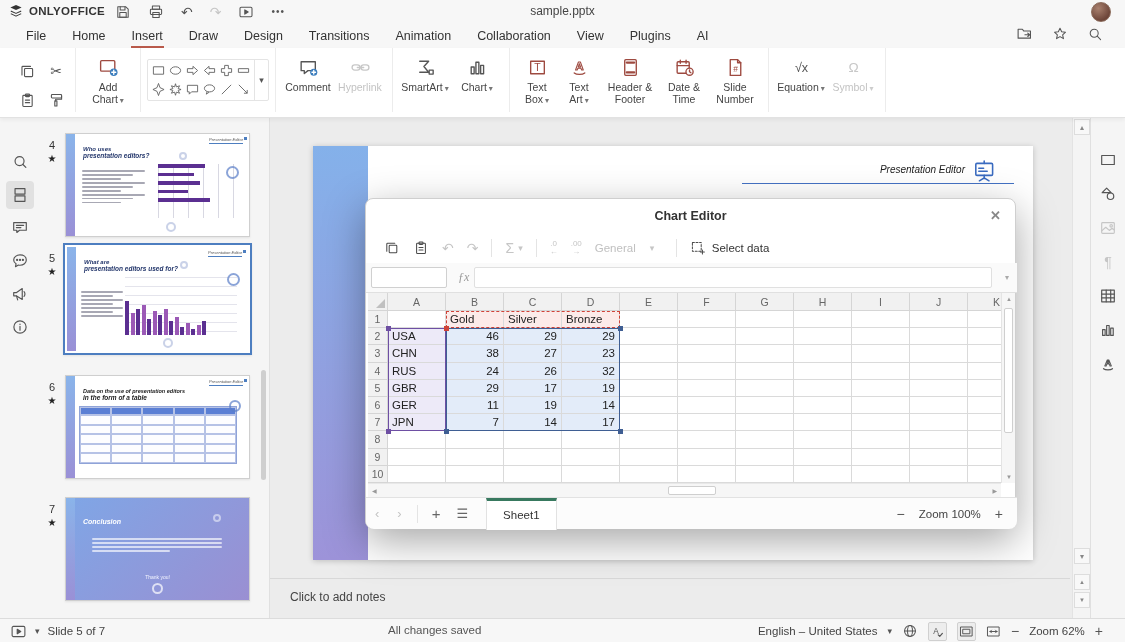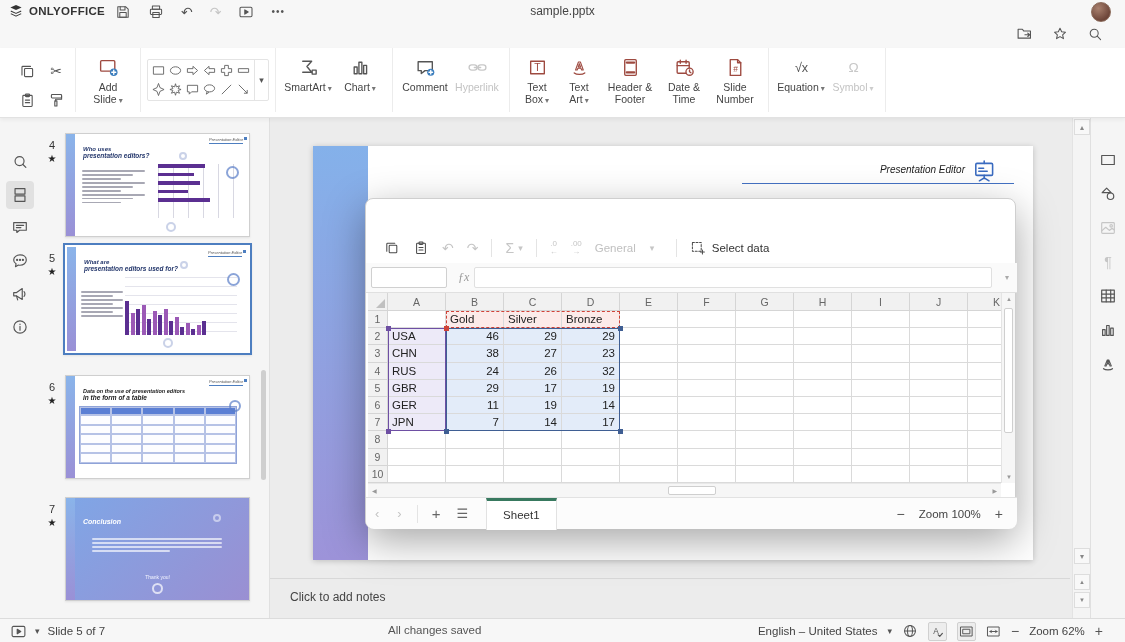--- a/index.html
+++ b/index.html
@@ -159,20 +159,33 @@
           <path d="M8.5 7.3l4.2 2.7-4.2 2.7z" fill="#555"></path>
         </svg>
       </span>
     <span class="glyph" style="font-size:10px;letter-spacing:1px">•••</span>
   </div>
   <div id="doctitle">sample.pptx</div>
   <div id="avatar"></div>
 </div>
 
 <div id="menubar">
+  <div id="menuitems">
+      <div class="menu-item">File</div>
+      <div class="menu-item">Home</div>
+      <div class="menu-item active">Insert</div>
+      <div class="menu-item">Draw</div>
+      <div class="menu-item">Design</div>
+      <div class="menu-item">Transitions</div>
+      <div class="menu-item">Animation</div>
+      <div class="menu-item">Collaboration</div>
+      <div class="menu-item">View</div>
+      <div class="menu-item">Plugins</div>
+      <div class="menu-item">AI</div>
+    </div>
   <div id="menuicons">
     <span class="ic">
         <svg width="17" height="17" viewBox="0 0 20 20" fill="none" stroke="#555" stroke-width="1.3" stroke-linecap="round" stroke-linejoin="round">
           <path d="M2.5 5h5l1.5 2h8v8.5h-14.5z"></path>
           <path d="M10.5 11.5h5.5M13.8 9.5l2.2 2-2.2 2"></path>
         </svg>
       </span>
     <span class="ic">
         <svg width="16" height="16" viewBox="0 0 20 20" fill="none" stroke="#555" stroke-width="1.3" stroke-linecap="round" stroke-linejoin="round">
           <path d="M10 2.8l2.1 4.4 4.8.6-3.6 3.3 1 4.7-4.3-2.5-4.3 2.5 1-4.7-3.6-3.3 4.8-.6z"></path>
@@ -215,21 +228,21 @@
     </div>
     <div class="rgroup">
       <div class="rbtn">
         <span class="ricon">
           <svg width="21" height="21" viewBox="0 0 20 20" fill="none" stroke="#9e4a40" stroke-width="1.3" stroke-linecap="round" stroke-linejoin="round">
             <rect x="2.5" y="3.5" width="13.5" height="10" rx="1"></rect>
             <circle cx="15" cy="14.5" r="3.6" fill="#3a7dbd" stroke="none"></circle>
             <path d="M15 12.6v3.8M13.1 14.5h3.8" stroke="#fff"></path>
           </svg>
         </span>
-        <span class="rlabel"><span>Add Slide</span><span class="chev">▾</span></span>
+        <span class="rlabel"><span>Add Chart</span><span class="chev">▾</span></span>
       </div>
     </div>
     <div class="rgroup">
       <div id="shapebox">
         <div id="shapegrid">
           <span class="ic">
             <svg width="13" height="13" viewBox="0 0 14 14" fill="none" stroke="#666" stroke-width="1" stroke-linejoin="round">
               <rect x="1.5" y="3" width="11" height="8"></rect>
             </svg>
           </span>
@@ -286,20 +299,42 @@
           </span>
           <span class="ic">
             <svg width="13" height="13" viewBox="0 0 14 14" fill="none" stroke="#666" stroke-width="1" stroke-linejoin="round">
               <path d="M2 2l9 9M11 11V7.5M11 11H7.5"></path>
             </svg>
           </span>
         </div>
         <div id="shapechev">
           <span class="glyph sm">▾</span>
         </div>
+      </div>
+    </div>
+    <div class="rgroup">
+      <div class="rbtn">
+        <span class="ricon">
+          <svg width="21" height="21" viewBox="0 0 20 20" fill="none" stroke="#555" stroke-width="1.3" stroke-linecap="round" stroke-linejoin="round">
+            <path d="M3 4.5h13.5v8.5H9.5L6 15.8V13H3z"></path>
+            <circle cx="15" cy="14.5" r="3.4" fill="#3a7dbd" stroke="none"></circle>
+            <path d="M15 12.8v3.4M13.3 14.5h3.4" stroke="#fff"></path>
+          </svg>
+        </span>
+        <span class="rlabel"><span>Comment</span></span>
+      </div>
+      <div class="rbtn dis">
+        <span class="ricon">
+          <svg width="21" height="21" viewBox="0 0 20 20" fill="none" stroke="#c8c8c8" stroke-width="1.3" stroke-linecap="round" stroke-linejoin="round">
+            <rect x="2" y="7.5" width="7.5" height="5" rx="2.5"></rect>
+            <rect x="10.5" y="7.5" width="7.5" height="5" rx="2.5"></rect>
+            <path d="M7 10h6"></path>
+          </svg>
+        </span>
+        <span class="rlabel"><span>Hyperlink</span></span>
       </div>
     </div>
     <div class="rgroup">
       <div class="rbtn">
         <span class="ricon">
           <svg width="21" height="21" viewBox="0 0 20 20" fill="none" stroke="#555" stroke-width="1.3" stroke-linecap="round" stroke-linejoin="round">
             <path d="M4.5 4h8.5l-4.5 5 4.5 5.5H4.5"></path>
             <rect x="13.5" y="12.5" width="3.8" height="3.8"></rect>
           </svg>
         </span>
@@ -307,42 +342,20 @@
       </div>
       <div class="rbtn">
         <span class="ricon">
           <svg width="21" height="21" viewBox="0 0 20 20" fill="none" stroke="#555" stroke-width="1.3" stroke-linecap="round" stroke-linejoin="round">
             <rect x="4" y="9.5" width="2.8" height="6.5"></rect>
             <rect x="8.5" y="5" width="2.8" height="11"></rect>
             <rect x="13" y="8" width="2.8" height="8"></rect>
           </svg>
         </span>
         <span class="rlabel"><span>Chart</span><span class="chev">▾</span></span>
-      </div>
-    </div>
-    <div class="rgroup">
-      <div class="rbtn">
-        <span class="ricon">
-          <svg width="21" height="21" viewBox="0 0 20 20" fill="none" stroke="#555" stroke-width="1.3" stroke-linecap="round" stroke-linejoin="round">
-            <path d="M3 4.5h13.5v8.5H9.5L6 15.8V13H3z"></path>
-            <circle cx="15" cy="14.5" r="3.4" fill="#3a7dbd" stroke="none"></circle>
-            <path d="M15 12.8v3.4M13.3 14.5h3.4" stroke="#fff"></path>
-          </svg>
-        </span>
-        <span class="rlabel"><span>Comment</span></span>
-      </div>
-      <div class="rbtn dis">
-        <span class="ricon">
-          <svg width="21" height="21" viewBox="0 0 20 20" fill="none" stroke="#c8c8c8" stroke-width="1.3" stroke-linecap="round" stroke-linejoin="round">
-            <rect x="2" y="7.5" width="7.5" height="5" rx="2.5"></rect>
-            <rect x="10.5" y="7.5" width="7.5" height="5" rx="2.5"></rect>
-            <path d="M7 10h6"></path>
-          </svg>
-        </span>
-        <span class="rlabel"><span>Hyperlink</span></span>
       </div>
     </div>
     <div class="rgroup">
       <div class="rbtn" style="width: 40px;">
         <span class="ricon">
           <svg width="21" height="21" viewBox="0 0 20 20" fill="none" stroke="#9e4a40" stroke-width="1.3" stroke-linecap="round" stroke-linejoin="round">
             <rect x="3.5" y="4" width="13" height="12"></rect>
             <text x="10" y="13.5" text-anchor="middle" font-size="10" font-family="Liberation Sans" fill="#9e4a40" stroke="none">T</text>
           </svg>
         </span>
@@ -697,20 +710,24 @@
       <span class="ic">
         <svg width="18" height="18" viewBox="0 0 20 20" fill="none" stroke="#555" stroke-width="1.3" stroke-linecap="round" stroke-linejoin="round">
           <text x="10" y="12.5" text-anchor="middle" font-size="11" font-weight="bold" font-family="Liberation Sans" fill="none" stroke="#555" stroke-width="1">A</text>
           <path d="M5 15.2c2.2 1.8 7.8 1.8 10 0"></path>
         </svg>
       </span>
     </div>
   </div>
 
 <div id="dlg">
+  <div id="dlg-title">
+    <span>Chart Editor</span>
+    <span id="dlg-close">✕</span>
+  </div>
   <div id="ce-toolbar">
     <span class="ic">
         <svg width="16" height="16" viewBox="0 0 20 20" fill="none" stroke="#4a4a4a" stroke-width="1.3" stroke-linecap="round" stroke-linejoin="round">
           <rect x="6.5" y="6.5" width="9.5" height="9.5" rx="1"></rect>
           <path d="M13.5 4H4.5a1 1 0 0 0-1 1v9"></path>
         </svg>
       </span>
     <span class="ic">
         <svg width="16" height="16" viewBox="0 0 20 20" fill="none" stroke="#4a4a4a" stroke-width="1.3" stroke-linecap="round" stroke-linejoin="round">
           <rect x="4.5" y="4" width="11" height="13" rx="1"></rect>

